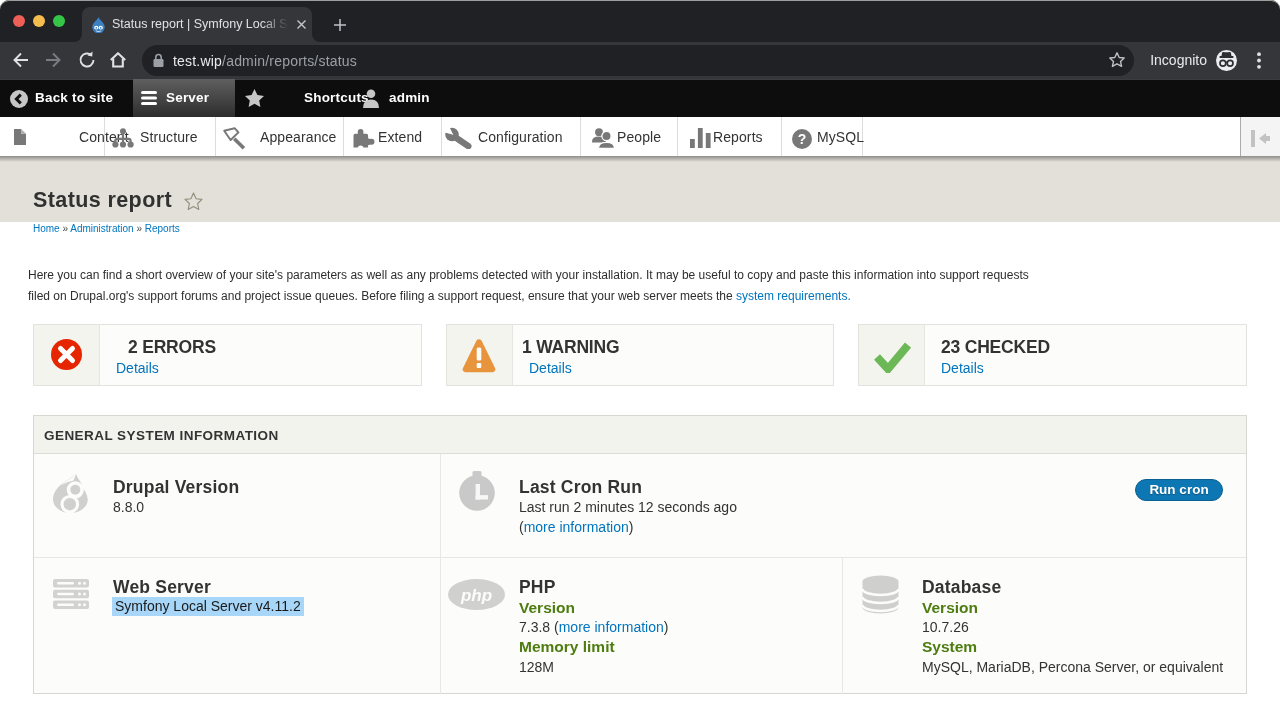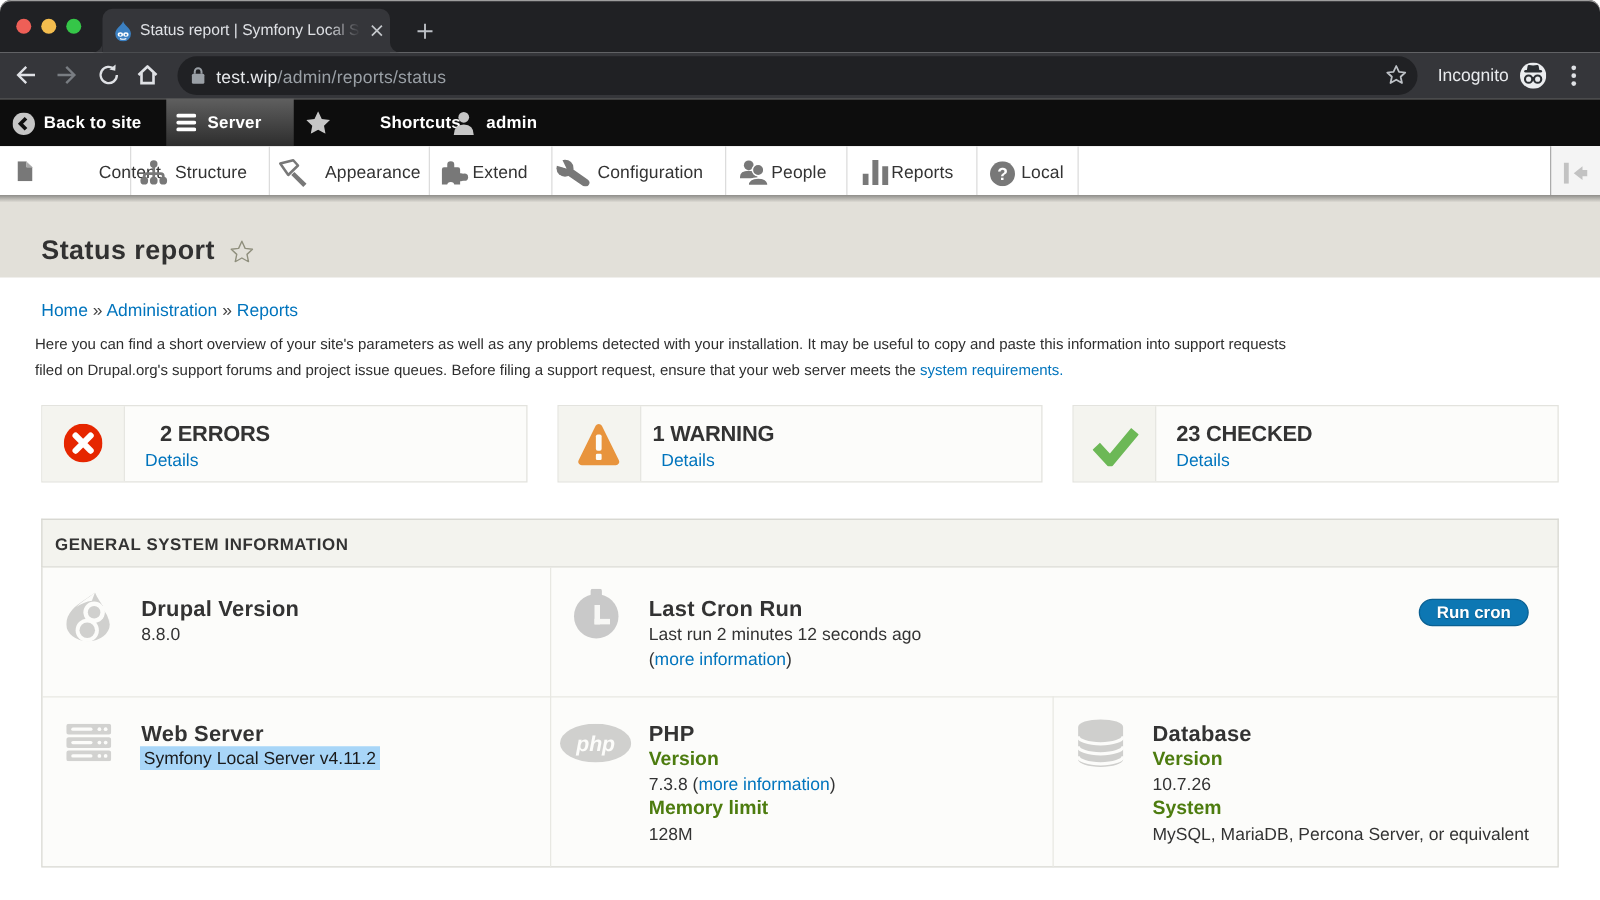--- a/index.html
+++ b/index.html
@@ -23,21 +23,21 @@
 
 #tray{left:0;top:117px;width:1280px;height:39px;background:#fff;}
 .sep{top:117px;width:1px;height:39px;background:#dcdcdc;}
 .traytxt{top:129px;font-size:14px;color:#333;letter-spacing:.1px;}
 #trayright{left:1240px;top:117px;width:40px;height:39px;background:#f4f4f4;border-left:1px solid #ababab;box-sizing:border-box;}
 #trayshadow{left:0;top:156px;width:1280px;height:6px;background:linear-gradient(180deg,rgba(40,40,40,.45),rgba(40,40,40,0));z-index:5;}
 
 #band{left:0;top:156px;width:1280px;height:66px;background:#e2e0d9;}
 #ptitle{left:33px;top:188px;font-size:21.5px;font-weight:bold;color:#313131;letter-spacing:.4px;}
 
-#crumb{left:33px;top:240px;font-size:14px;color:#444;}
+#crumb{left:33px;top:223px;font-size:10px;color:#444;}
 a{color:#0074bd;text-decoration:none;}
 #intro{left:28px;top:265px;width:1245px;font-size:12px;line-height:20.5px;color:#2e2e2e;}
 
 .card{top:324px;height:62px;background:#fcfcfa;border:1px solid #e3e3de;box-sizing:border-box;}
 .cardicon{width:66px;height:60px;background:#f4f4ef;border-right:1px solid #e6e6e1;box-sizing:border-box;}
 .cardtitle{font-size:17.5px;font-weight:bold;color:#333;letter-spacing:-0.2px;}
 .details{font-size:14px;}
 
 #panel{left:33px;top:415px;width:1214px;height:279px;background:#fcfcfa;border:1px solid #d8d8d2;box-sizing:border-box;}
 #phead{left:33px;top:415px;width:1214px;height:39px;background:#f3f3ee;border:1px solid #d8d8d2;border-bottom:1px solid #ddddd7;box-sizing:border-box;}
@@ -209,21 +209,21 @@
 <svg class="a" style="left:690px;top:128px;" width="21" height="20" viewBox="0 0 21 20">
     <rect x="0" y="11" width="4.8" height="9" fill="#787878"></rect>
     <rect x="7.9" y="0" width="4.8" height="20" fill="#787878"></rect>
     <rect x="15.8" y="5" width="4.8" height="15" fill="#787878"></rect>
   </svg>
 <div class="a traytxt" style="left:713px;">Reports</div>
 <svg class="a" style="left:792px;top:129px;" width="20" height="20" viewBox="0 0 20 20">
     <circle cx="10" cy="10" r="10" fill="#787878"></circle>
     <text x="10" y="15" text-anchor="middle" font-family="Liberation Sans" font-size="14" font-weight="bold" fill="#fff">?</text>
   </svg>
-<div class="a traytxt" style="left:817px;">Local</div>
+<div class="a traytxt" style="left:817px;">MySQL</div>
 <div class="a" id="trayshadow"></div>
 
 <div class="a" id="band"></div>
 <div class="a" id="ptitle">Status report</div>
 <svg class="a" style="left:184px;top:192px;" width="19" height="18" viewBox="0 0 19 18">
     <path d="M9.5 1 L12.1 6.7 18 7.4 13.6 11.5 14.8 17.4 9.5 14.4 4.2 17.4 5.4 11.5 1 7.4 6.9 6.7Z" stroke="#8f8f7d" stroke-width="1.1" fill="none" stroke-linejoin="round"></path>
   </svg>
 
 <div class="a" id="crumb"><a>Home</a> » <a>Administration</a> » <a>Reports</a></div>
 <div class="a" id="intro">Here you can find a short overview of your site's parameters as well as any problems detected with your installation. It may be useful to copy and paste this information into support requests<br>filed on Drupal.org's support forums and project issue queues. Before filing a support request, ensure that your web server meets the <a>system requirements.</a></div>

